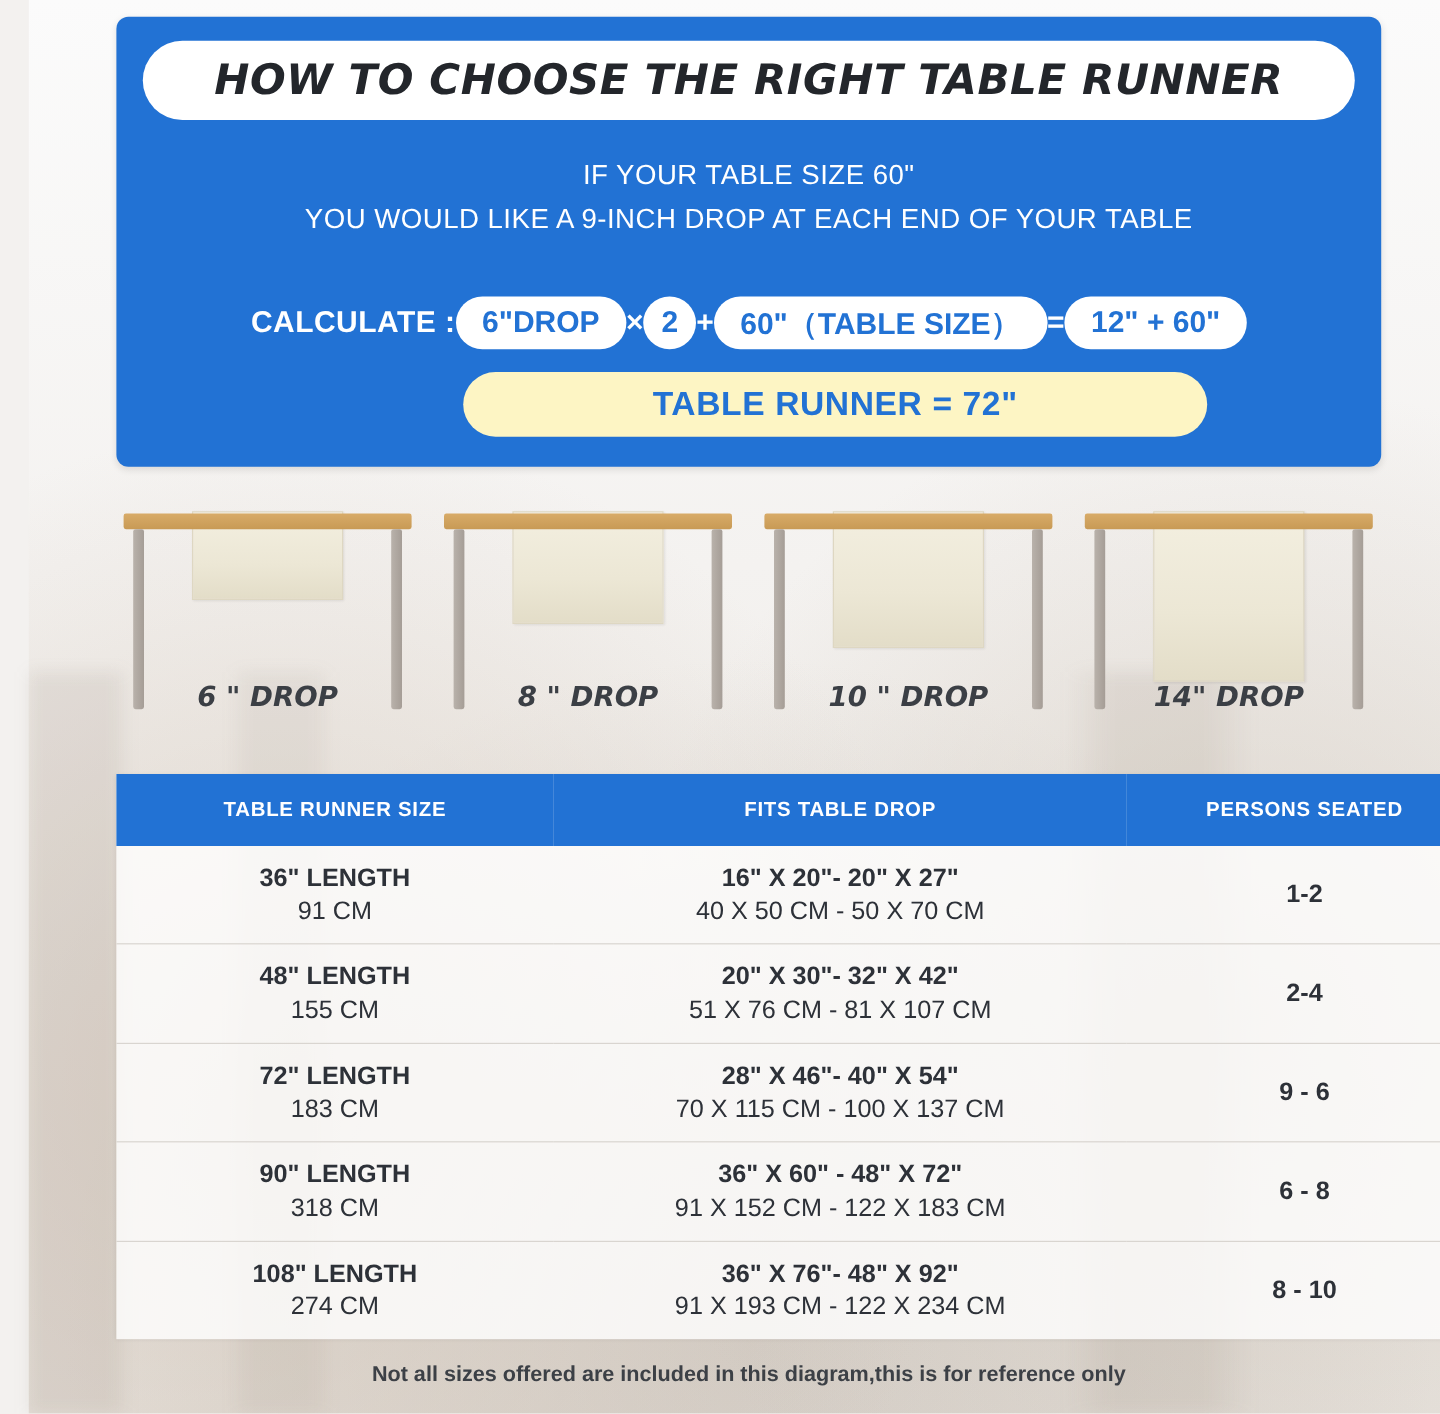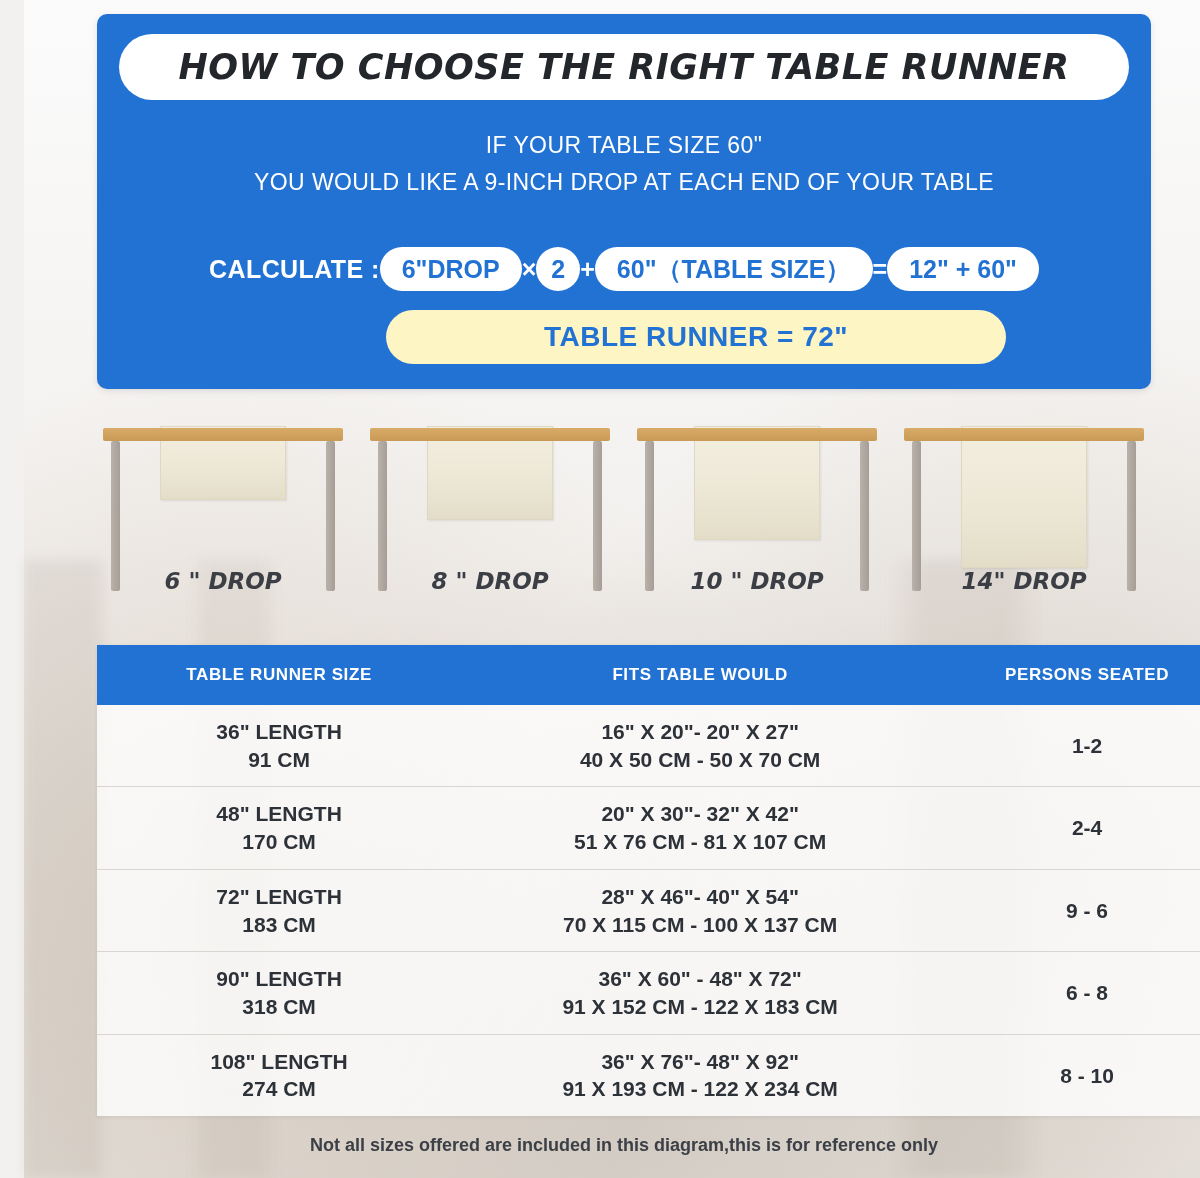--- a/index.html
+++ b/index.html
@@ -222,21 +222,21 @@
     color: #2d3138;
     padding: 13px 6px;
     border-bottom: 1px solid #d9d5d0;
     line-height: 1.32;
   }
   .size-table tbody tr:last-child td { border-bottom: none; }
   .col-a { width: 32%; }
   .col-b { width: 42%; }
   .col-c { width: 26%; }
   .cell-line1 { display: block; font-weight: bold; }
-  .cell-line2 { display: block; font-weight: bold; }
+  .cell-line2 { display: block; font-weight: normal; }
   .persons { font-size: 21px; font-weight: bold; }
 
   .footnote {
     position: absolute;
     left: 73px;
     top: 1135px;
     width: 1054px;
     text-align: center;
     font-size: 18px;
     color: #3c4046;
@@ -300,40 +300,40 @@
       <div class="leg l"></div>
       <div class="leg r"></div>
       <div class="drop-label">14" DROP</div>
     </div>
   </div>
 
   <table class="size-table">
     <thead>
       <tr>
         <th class="col-a">TABLE RUNNER SIZE</th>
-        <th class="col-b">FITS TABLE WOULD</th>
+        <th class="col-b">FITS TABLE DROP</th>
         <th class="col-c">PERSONS SEATED</th>
       </tr>
     </thead>
     <tbody>
       <tr>
         <td>
           <span class="cell-line1">36" LENGTH</span>
           <span class="cell-line2">91 CM</span>
         </td>
         <td>
           <span class="cell-line1">16" X 20"- 20" X 27"</span>
           <span class="cell-line2">40 X 50 CM - 50 X 70 CM</span>
         </td>
         <td class="persons">1-2</td>
       </tr>
       <tr>
         <td>
           <span class="cell-line1">48" LENGTH</span>
-          <span class="cell-line2">170 CM</span>
+          <span class="cell-line2">155 CM</span>
         </td>
         <td>
           <span class="cell-line1">20" X 30"- 32" X 42"</span>
           <span class="cell-line2">51 X 76 CM - 81 X 107 CM</span>
         </td>
         <td class="persons">2-4</td>
       </tr>
       <tr>
         <td>
           <span class="cell-line1">72" LENGTH</span>

